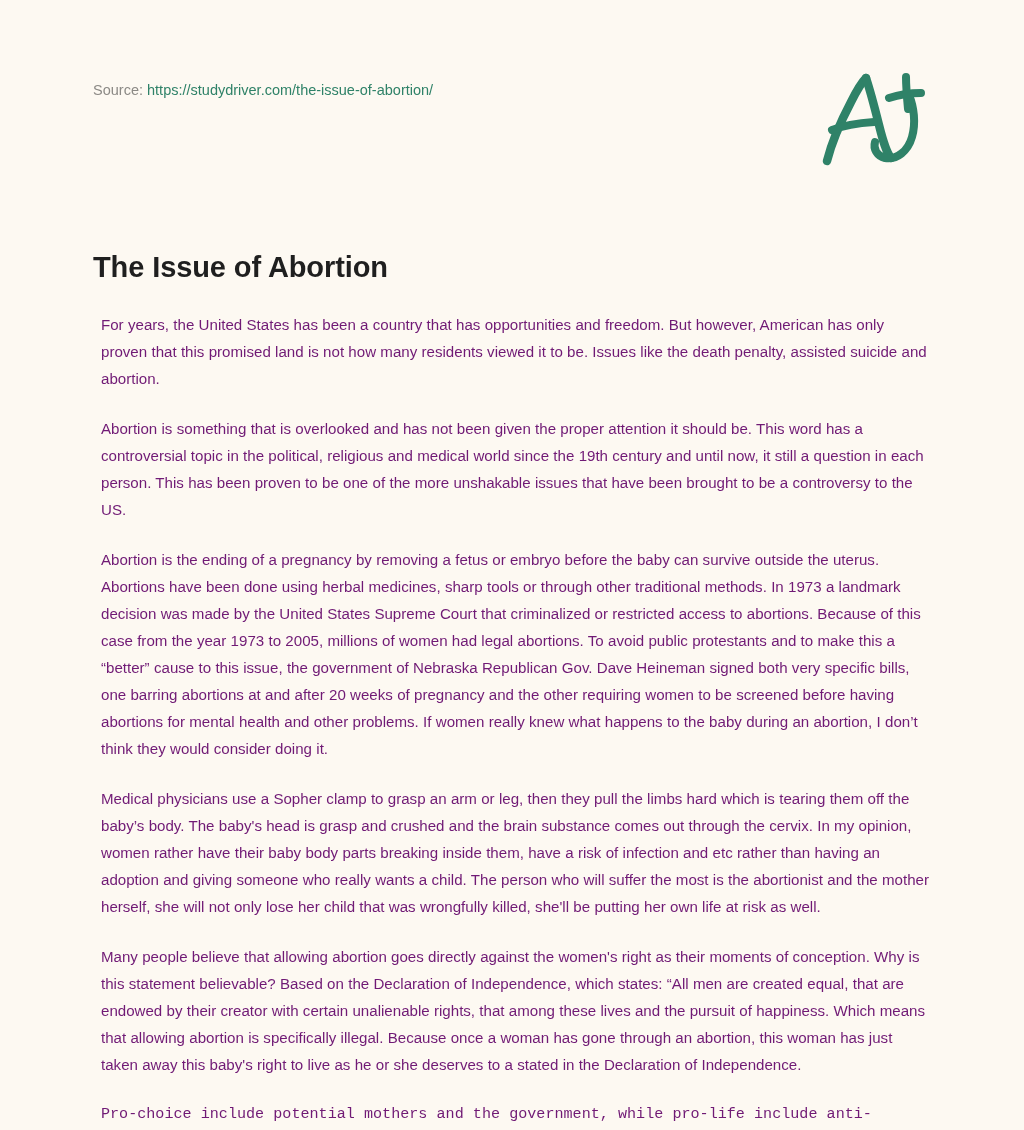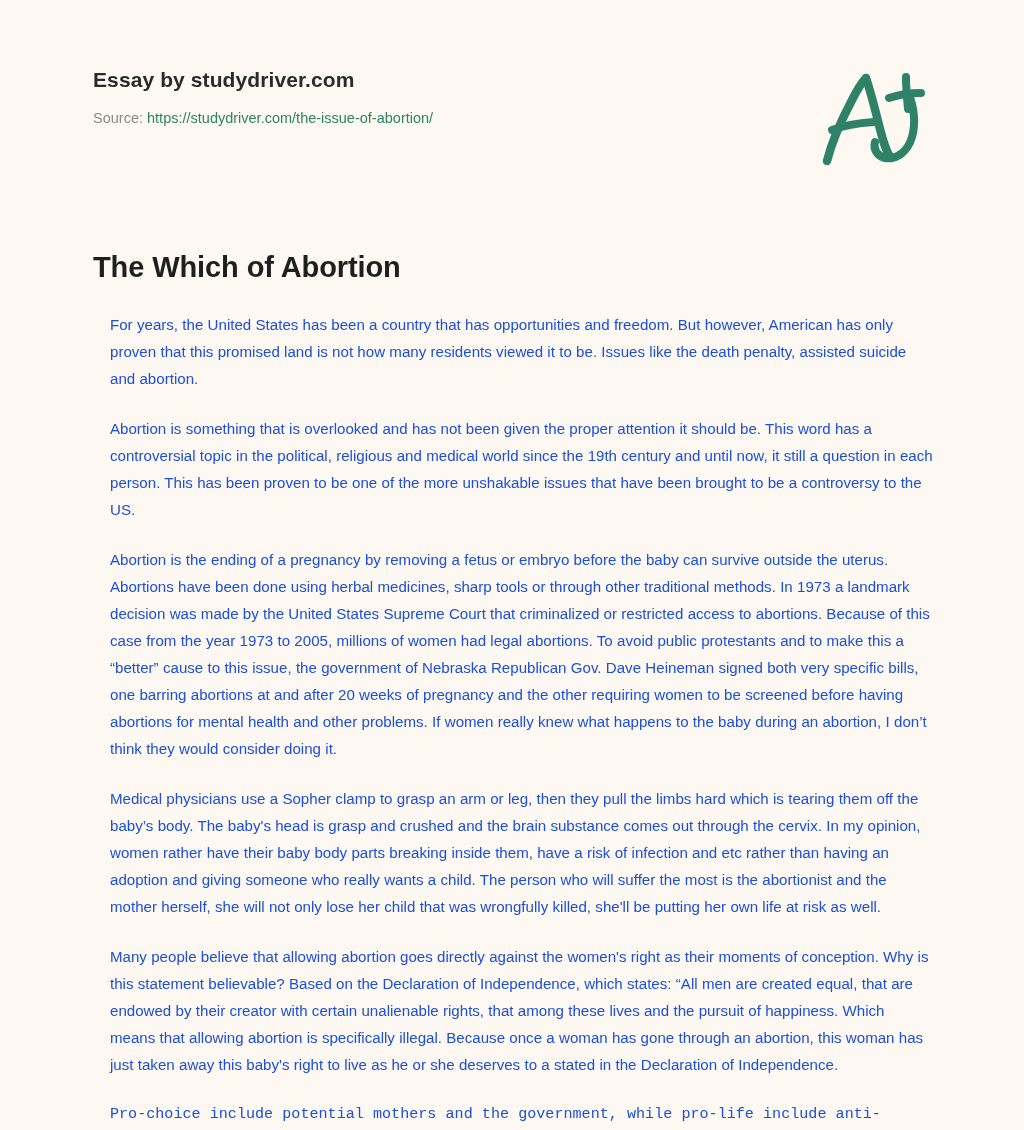--- a/index.html
+++ b/index.html
@@ -91,42 +91,41 @@
 
   
   .article {
     position: absolute;
     left: 93px;
     top: 311px;
     width: 840px;
   }
 
   .article p {
-    margin: 0 0 23px 17px;
+    margin: 0 0 23px 8px;
     font-size: 15.1px;
     line-height: 27px;
-    color: #1d4ed8;
+    color: #701a75;
     text-align: left;
     word-spacing: 0.1px;
   }
 
   .article p:last-child {
     margin-bottom: 0;
     font-family: Liberation Mono, monospace;
   }
 </style>
 </head>
 <body>
 
 <div class="page">
 
   <div class="header">
 
     <div class="header-text">
-      <p class="byline">Essay by studydriver.com</p>
       <p class="source-line">
         <span class="source-label">Source:</span>
         <a class="source-link" href="#">https://studydriver.com/the-issue-of-abortion/</a>
       </p>
     </div>
 
     <svg class="logo" viewBox="0 0 118 100" aria-hidden="true">
       <g fill="none" stroke="#2f8268" stroke-linecap="round" stroke-linejoin="round">
 
         <path d="M12 92 C 16 76, 26 52, 36 33 C 41 23, 46 14, 51 9" stroke-width="8.5"></path>
@@ -138,21 +137,21 @@
         <path d="M94 26 C 99 38, 101 54, 97 68 C 93 82, 82 91, 70 89 C 62 87, 58 80, 60 73" stroke-width="8"></path>
 
         <path d="M74 29 C 83 26, 95 24, 106 24" stroke-width="8"></path>
 
         <path d="M91 8 C 91 17, 92 29, 93 40" stroke-width="8"></path>
       </g>
     </svg>
 
   </div>
 
-  <h1 class="doc-title">The Which of Abortion</h1>
+  <h1 class="doc-title">The Issue of Abortion</h1>
 
   <div class="article">
     <p>For years, the United States has been a country that has opportunities and freedom. But however, American has only proven that this promised land is not how many residents viewed it to be. Issues like the death penalty, assisted suicide and abortion.</p>
     <p>Abortion is something that is overlooked and has not been given the proper attention it should be. This word has a controversial topic in the political, religious and medical world since the 19th century and until now, it still a question in each person. This has been proven to be one of the more unshakable issues that have been brought to be a controversy to the US.</p>
     <p>Abortion is the ending of a pregnancy by removing a fetus or embryo before the baby can survive outside the uterus. Abortions have been done using herbal medicines, sharp tools or through other traditional methods. In 1973 a landmark decision was made by the United States Supreme Court that criminalized or restricted access to abortions. Because of this case from the year 1973 to 2005, millions of women had legal abortions. To avoid public protestants and to make this a “better” cause to this issue, the government of Nebraska Republican Gov. Dave Heineman signed both very specific bills, one barring abortions at and after 20 weeks of pregnancy and the other requiring women to be screened before having abortions for mental health and other problems. If women really knew what happens to the baby during an abortion, I don’t think they would consider doing it.</p>
     <p>Medical physicians use a Sopher clamp to grasp an arm or leg, then they pull the limbs hard which is tearing them off the baby’s body. The baby's head is grasp and crushed and the brain substance comes out through the cervix. In my opinion, women rather have their baby body parts breaking inside them, have a risk of infection and etc rather than having an adoption and giving someone who really wants a child. The person who will suffer the most is the abortionist and the mother herself, she will not only lose her child that was wrongfully killed, she'll be putting her own life at risk as well.</p>
     <p>Many people believe that allowing abortion goes directly against the women's right as their moments of conception. Why is this statement believable? Based on the Declaration of Independence, which states: “All men are created equal, that are endowed by their creator with certain unalienable rights, that among these lives and the pursuit of happiness. Which means that allowing abortion is specifically illegal. Because once a woman has gone through an abortion, this woman has just taken away this baby's right to live as he or she deserves to a stated in the Declaration of Independence.</p>
     <p>Pro-choice include potential mothers and the government, while pro-life include anti-abortion movements. In conclusion, despite the controversial conversation in our society, abortion should not be sanctioned in order to maintain financial stability.</p>
   </div>
 

